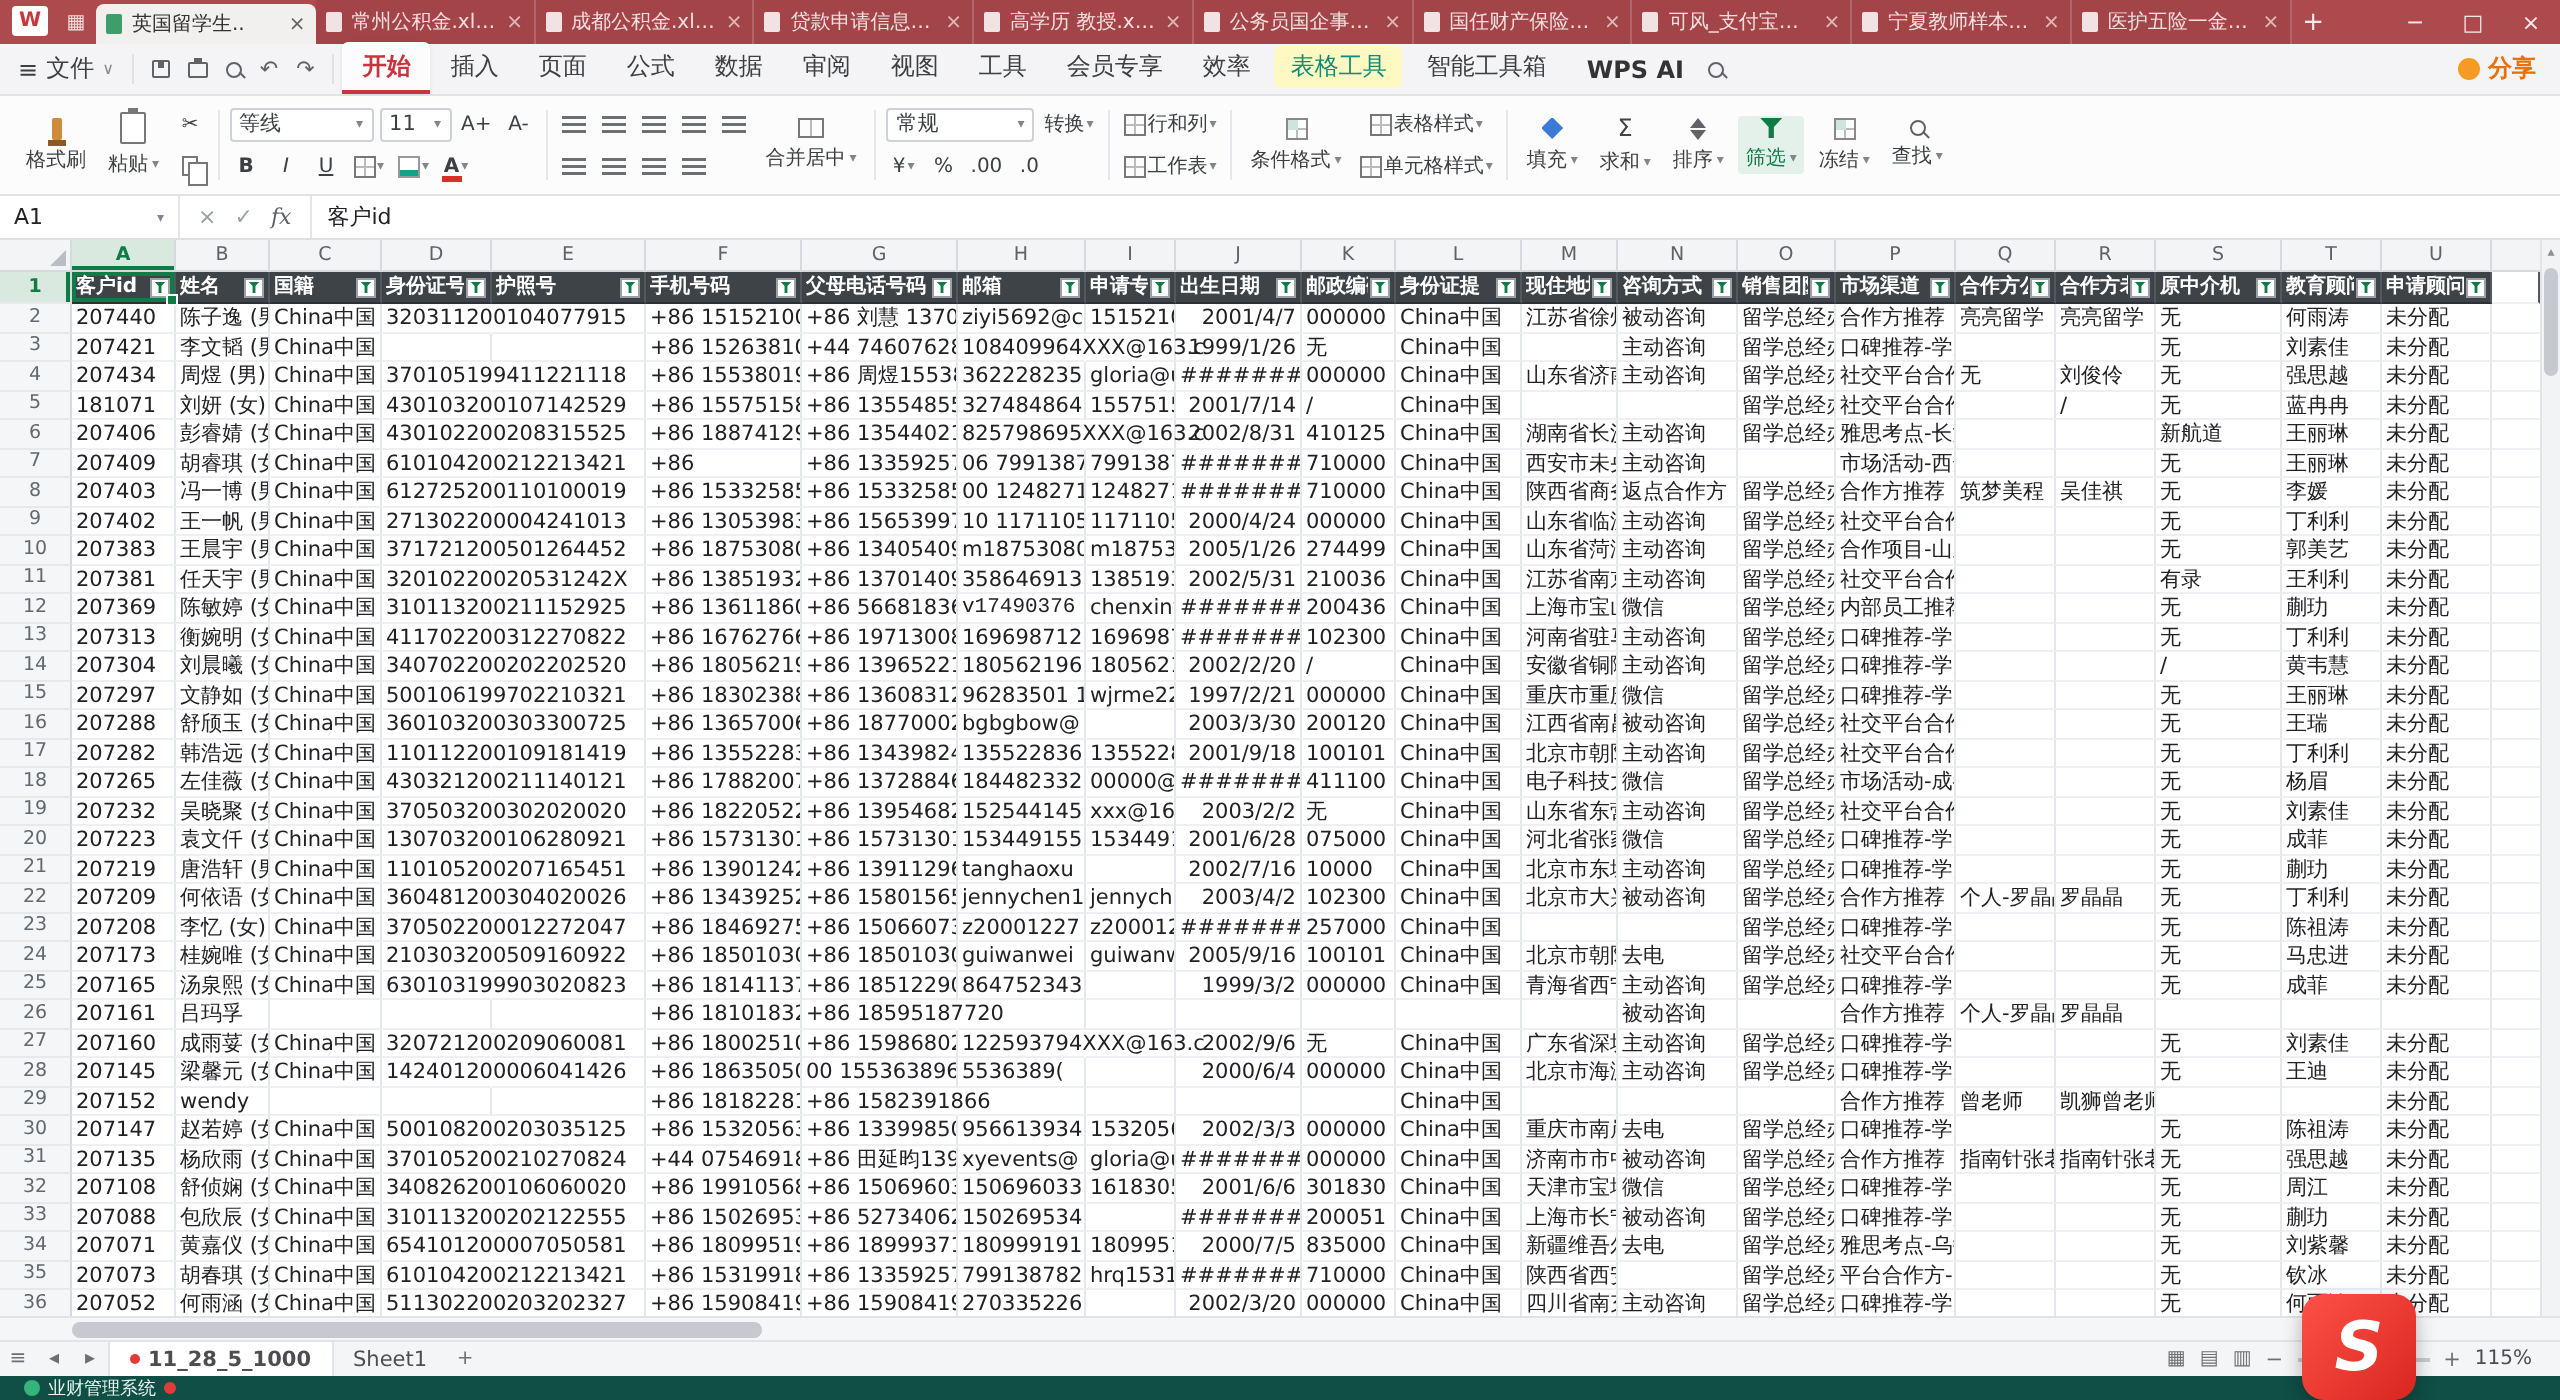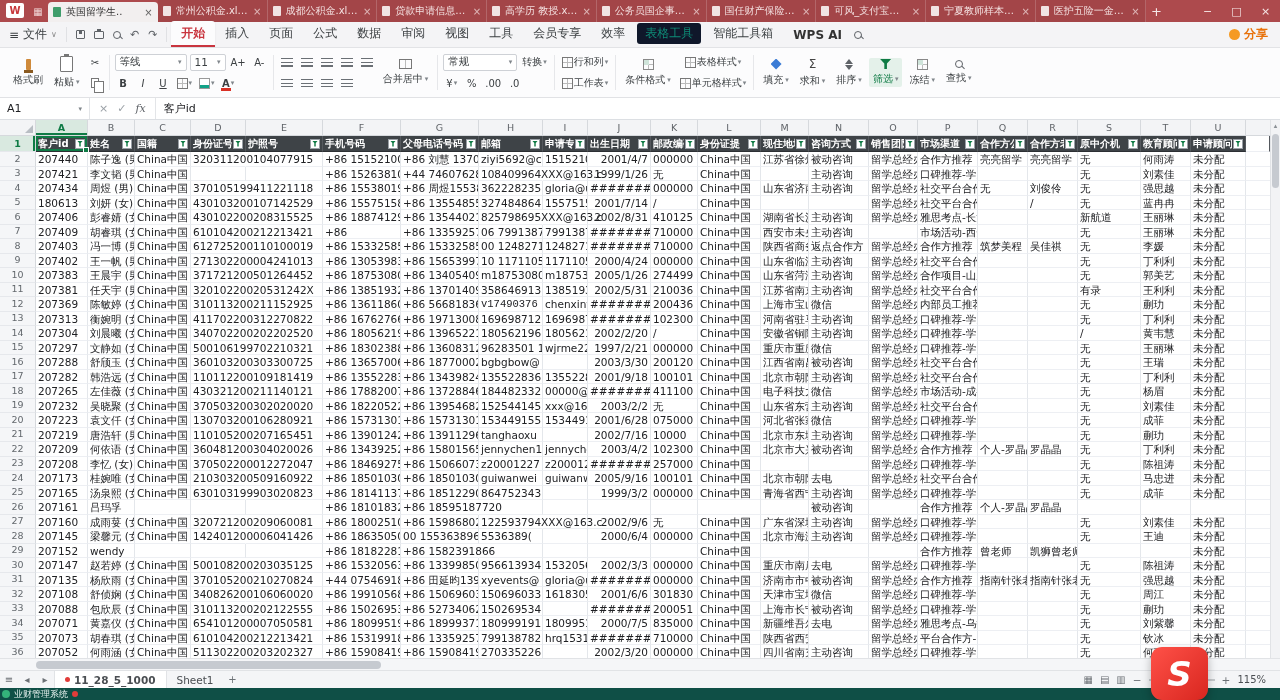--- a/index.html
+++ b/index.html
@@ -31,21 +31,21 @@
   .quick-icons{display:flex;align-items:center;gap:9px;padding:0 9px;border-left:1px solid #e0e1e4;border-right:1px solid #e0e1e4;height:60%;color:#5f6368;font-size:11px;}
   .i-save{width:9px;height:9px;border:1.4px solid #5f6368;border-radius:1px;position:relative;}
   .i-save:after{content:"";position:absolute;top:0;left:2px;width:3px;height:3px;background:#5f6368;}
   .i-print{width:10px;height:8px;border:1.4px solid #5f6368;border-radius:1px;position:relative;}
   .i-print:after{content:"";position:absolute;top:-3px;left:2px;width:4px;height:2px;background:#5f6368;}
   .i-mag{width:8px;height:8px;border:1.4px solid #5f6368;border-radius:50%;position:relative;display:inline-block;}
   .i-mag:after{content:"";position:absolute;width:4px;height:1.4px;background:#5f6368;transform:rotate(45deg);right:-3px;bottom:-1px;}
   .rtabs{display:flex;align-items:flex-end;height:100%;margin-left:4px;}
   .rtab{padding:4px 10px 5px;border-radius:3px 3px 0 0;white-space:nowrap;cursor:default;}
   .rtab.active{background:#fcfcfd;color:#c9353f;font-weight:bold;box-shadow:inset 0 -2px 0 #c9353f,0 0 2px rgba(0,0,0,.08);}
-  .rtab.ctx{color:#0e8c77;background:#0f172a;border-radius:3px;margin:0 2px 3px;padding:2px 8px;}
+  .rtab.ctx{color:#0e8c77;background:#fef9c3;border-radius:3px;margin:0 2px 3px;padding:2px 8px;}
   .ai{font-weight:bold;margin-left:10px;white-space:nowrap;color:#333;}
   .searchbtn{margin-left:12px;display:flex;align-items:center;}
   .spacer{flex:1;}
   .share{display:flex;align-items:center;gap:4px;color:#e8710a;font-weight:bold;padding-right:12px;}
   .sharedot{width:11px;height:11px;border-radius:50%;background:#f59a23;display:inline-block;}
 
   
   .ribbon{height:50px;background:#fcfcfd;border-bottom:1px solid #e1e2e5;display:flex;align-items:center;padding:2px 4px;font-size:10px;color:#3c4043;flex:none;}
   .rgroup{display:flex;align-items:center;gap:3px;padding:0 5px;height:100%;}
   .rdiv{width:1px;align-self:stretch;margin:5px 0;background:#e6e7ea;flex:none;}
@@ -127,21 +127,21 @@
   .snav{width:18px;text-align:center;color:#6b7075;font-size:10px;}
   .stabs{display:flex;height:100%;}
   .stab{display:flex;align-items:center;gap:4px;padding:0 10px;height:100%;white-space:nowrap;}
   .stab.active{background:#fff;font-weight:bold;border-left:1px solid #e1e3e6;border-right:1px solid #e1e3e6;}
   .sdot{width:5px;height:5px;border-radius:50%;background:#e23c39;display:inline-block;}
   .sheet-right{margin-left:auto;display:flex;align-items:center;gap:7px;padding-right:14px;color:#6b7075;}
   .viewic{font-size:10px;}
   .zslider{width:66px;height:2px;background:#c7cacd;position:relative;}
   .zknob{position:absolute;left:58%;top:-3px;width:7px;height:7px;border-radius:50%;background:#8a9095;}
   .zoomlvl{font-size:10px;color:#4a4e52;}
-  .taskbar{height:12px;background:#0f4f46;display:flex;align-items:center;gap:4px;padding:0 2px;color:#e8f3f0;font-size:9px;flex:none;}
+  .taskbar{height:12px;background:#0f4f46;display:flex;align-items:center;gap:4px;padding:0 12px;color:#e8f3f0;font-size:9px;flex:none;}
   .tb-ico{width:8px;height:8px;border-radius:50%;background:#34b37a;display:inline-block;}
   .tb-badge{width:6px;height:6px;border-radius:50%;background:#e23c39;display:inline-block;}
   .slogo{position:absolute;right:72px;bottom:0;width:57px;height:53px;border-radius:11px;z-index:99;
          background:linear-gradient(135deg,#ff5148,#d8261f);display:flex;align-items:center;justify-content:center;
          color:#fff;font-weight:bold;font-size:34px;font-style:italic;box-shadow:0 4px 10px rgba(0,0,0,.28);}
 </style>
 </head>
 <body>
 
 <div class="app">
@@ -700,21 +700,21 @@
           <div class="cell" style="width: 60px;">社交平台合作</div>
           <div class="cell" style="width: 50px;">无</div>
           <div class="cell" style="width: 50px;">刘俊伶</div>
           <div class="cell" style="width: 63px;">无</div>
           <div class="cell" style="width: 50px;">强思越</div>
           <div class="cell" style="width: 55px;">未分配</div>
           <div class="cell fillcell"></div>
         </div>
         <div class="grow drow">
           <div class="rownum">5</div>
-          <div class="cell" style="width: 52px;">180613</div>
+          <div class="cell" style="width: 52px;">181071</div>
           <div class="cell" style="width: 47px;">刘妍 (女)</div>
           <div class="cell" style="width: 56px;">China中国</div>
           <div class="cell spill" style="width: 55px;">430103200107142529</div>
           <div class="cell" style="width: 77px;"></div>
           <div class="cell" style="width: 78px;">+86 15575158</div>
           <div class="cell" style="width: 78px;">+86 13554855</div>
           <div class="cell" style="width: 64px;">327484864</div>
           <div class="cell" style="width: 45px;">155751588</div>
           <div class="cell right" style="width: 63px;">2001/7/14</div>
           <div class="cell" style="width: 47px;">/</div>

